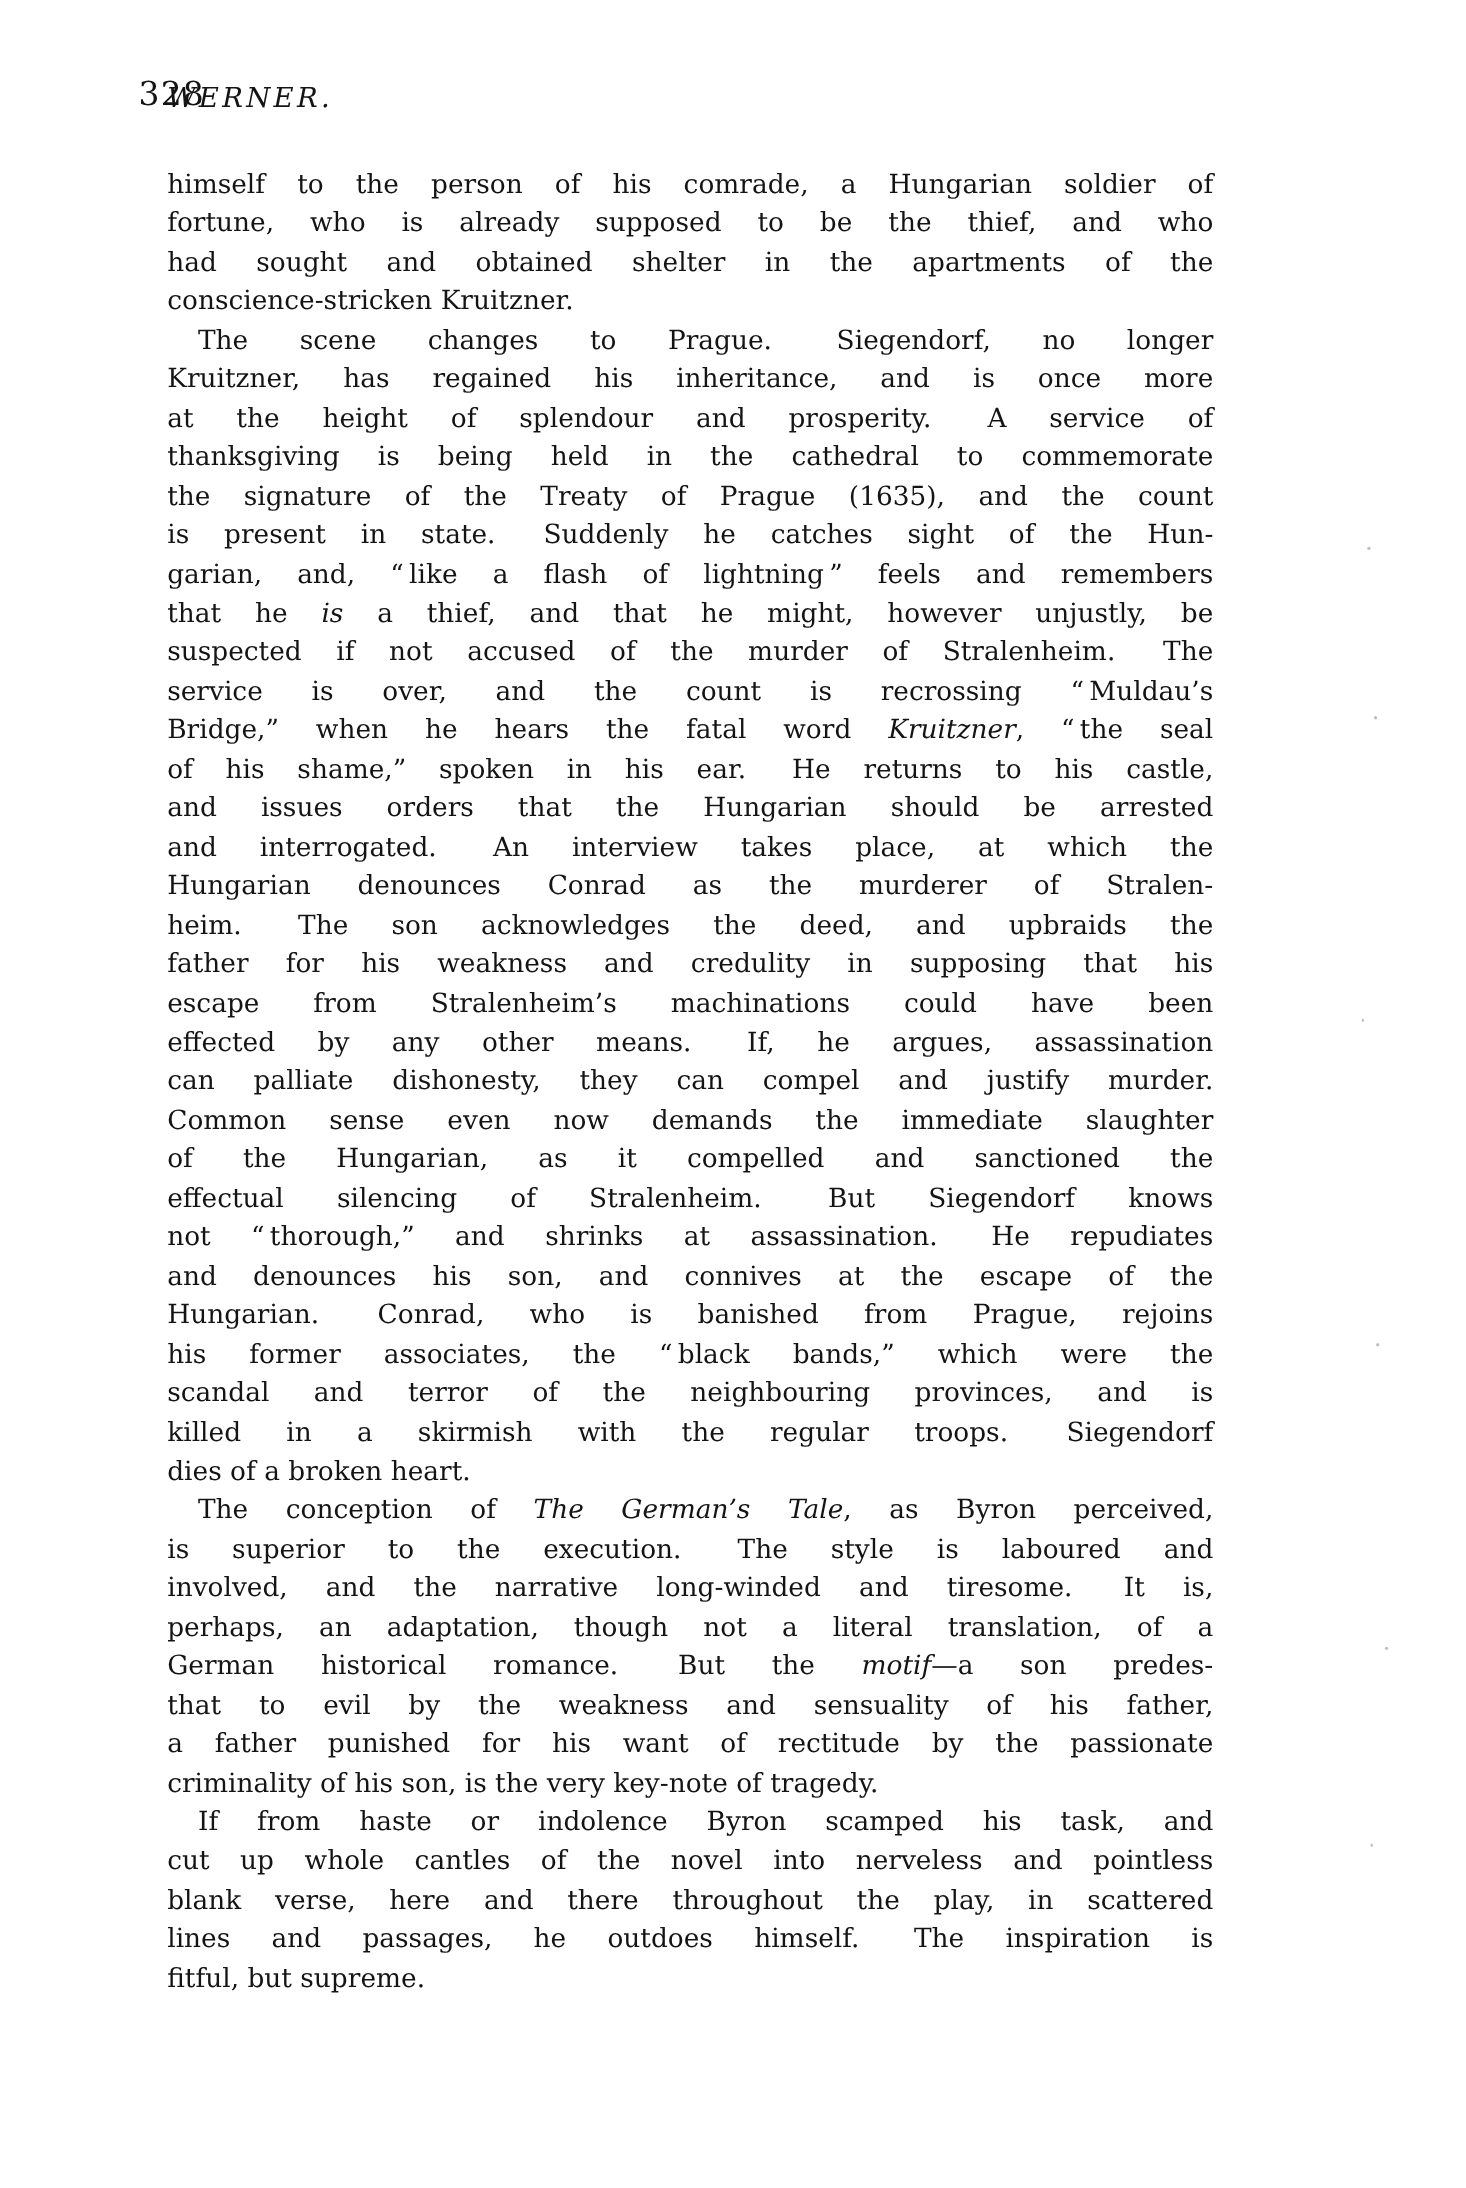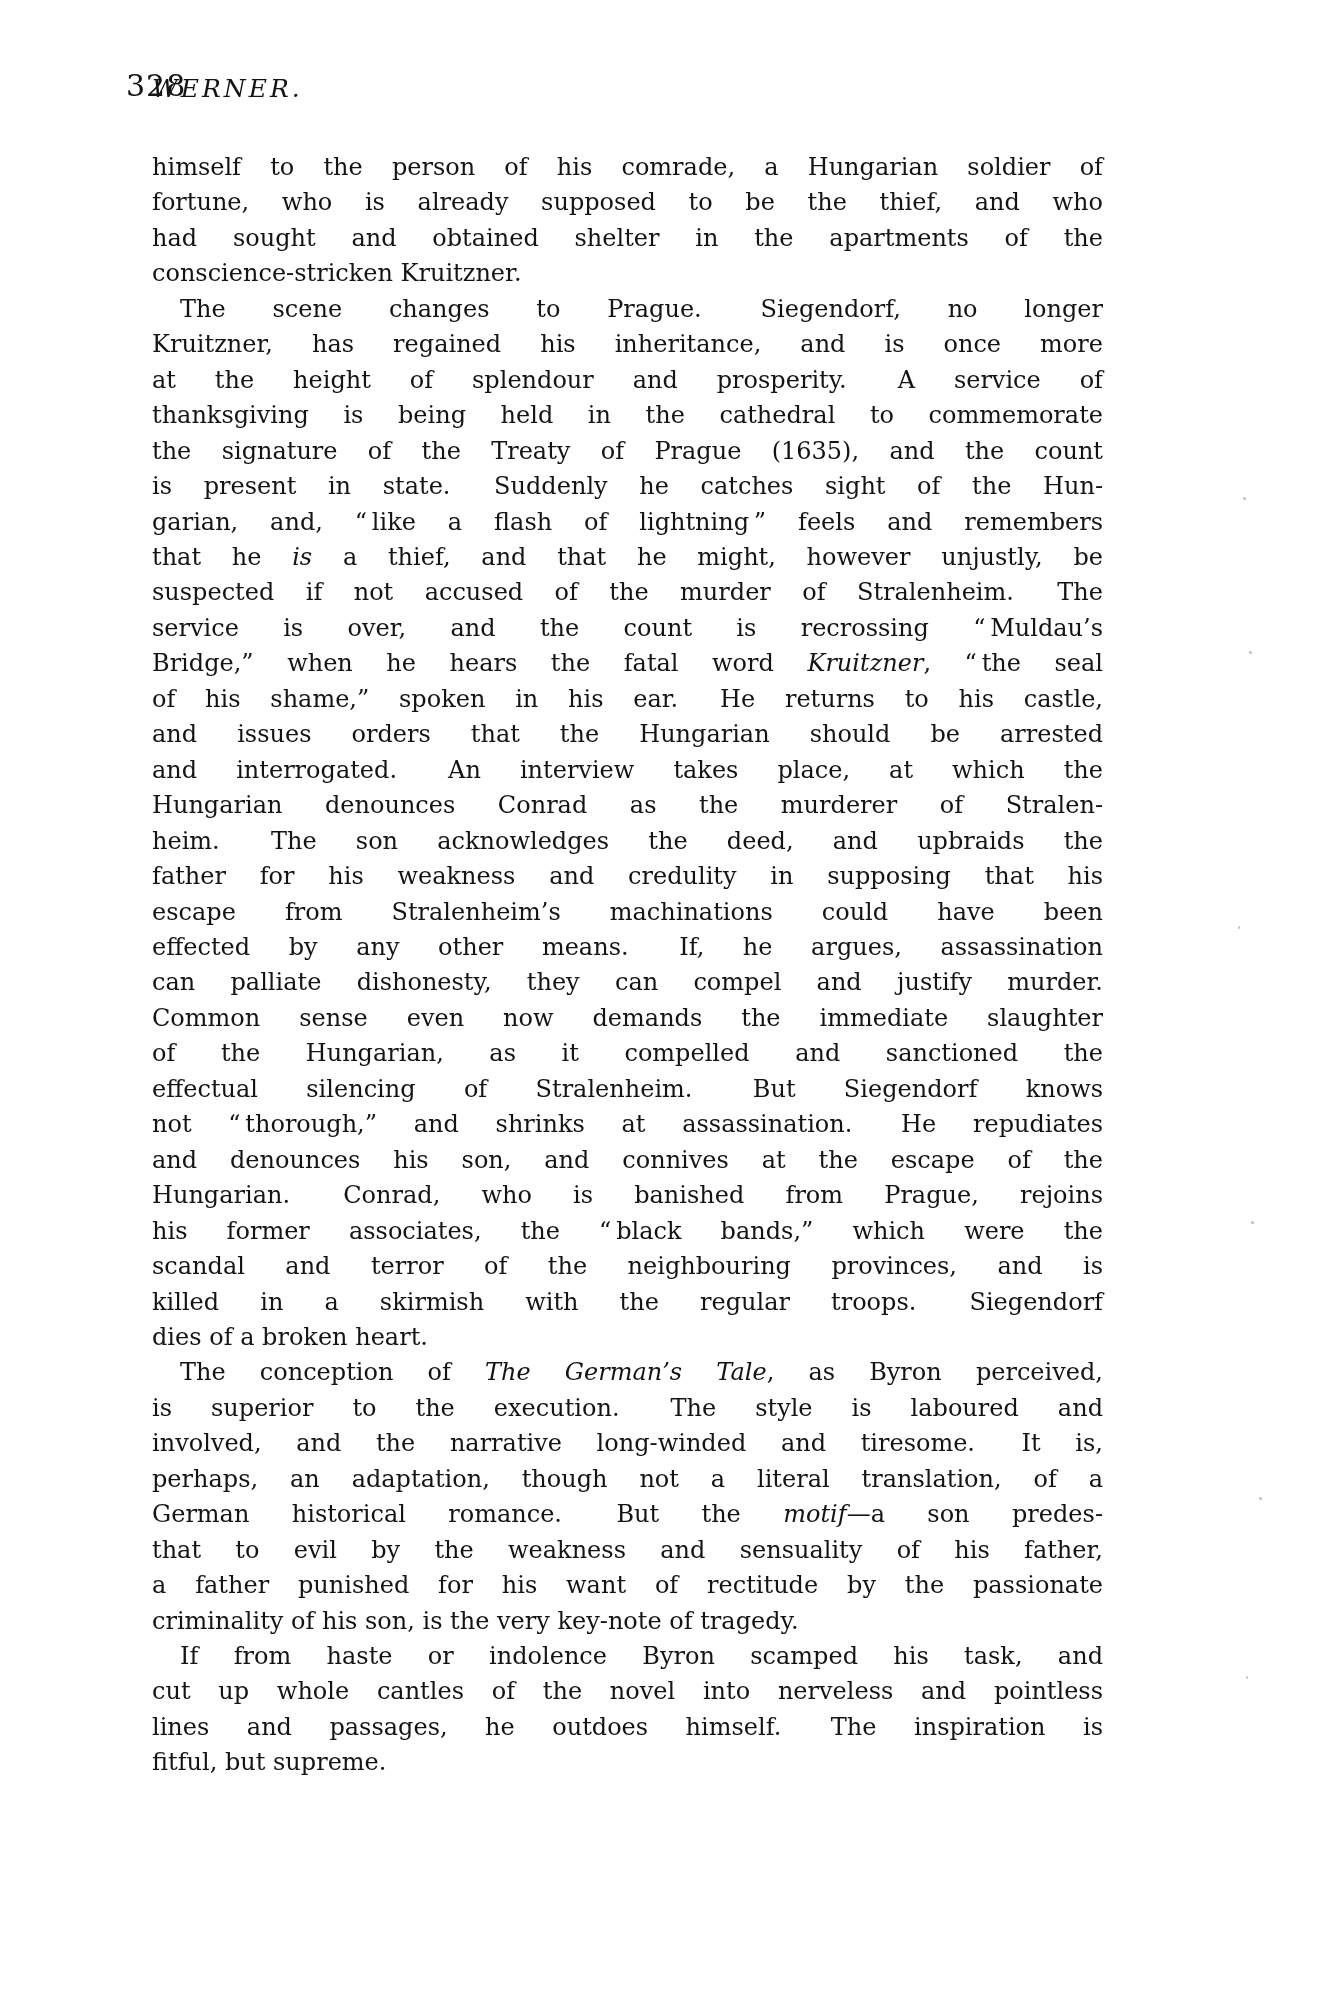--- a/index.html
+++ b/index.html
@@ -92,20 +92,21 @@
       <div class="line indent"><span>The conception of </span><span class="it">The German’s Tale</span><span>, as Byron perceived,</span></div>
       <div class="line"><span>is superior to the execution.  The style is laboured and</span></div>
       <div class="line"><span>involved, and the narrative long-winded and tiresome.  It is,</span></div>
       <div class="line"><span>perhaps, an adaptation, though not a literal translation, of a</span></div>
       <div class="line"><span>German historical romance.  But the </span><span class="it">motif</span><span>—a son predes-</span></div>
       <div class="line"><span>that to evil by the weakness and sensuality of his father,</span></div>
       <div class="line"><span>a father punished for his want of rectitude by the passionate</span></div>
       <div class="line flush"><span>criminality of his son, is the very key-note of tragedy.</span></div>
       <div class="line indent"><span>If from haste or indolence Byron scamped his task, and</span></div>
       <div class="line"><span>cut up whole cantles of the novel into nerveless and pointless</span></div>
+      <div class="line"><span>blank verse, here and there throughout the play, in scattered</span></div>
       <div class="line"><span>lines and passages, he outdoes himself.  The inspiration is</span></div>
       <div class="line flush"><span>fitful, but supreme.</span></div>
     </div>
 
   <div class="speck s1"></div>
   <div class="speck s2"></div>
   <div class="speck s3"></div>
   <div class="speck s4"></div>
   <div class="speck s5"></div>
   <div class="speck s6"></div>

